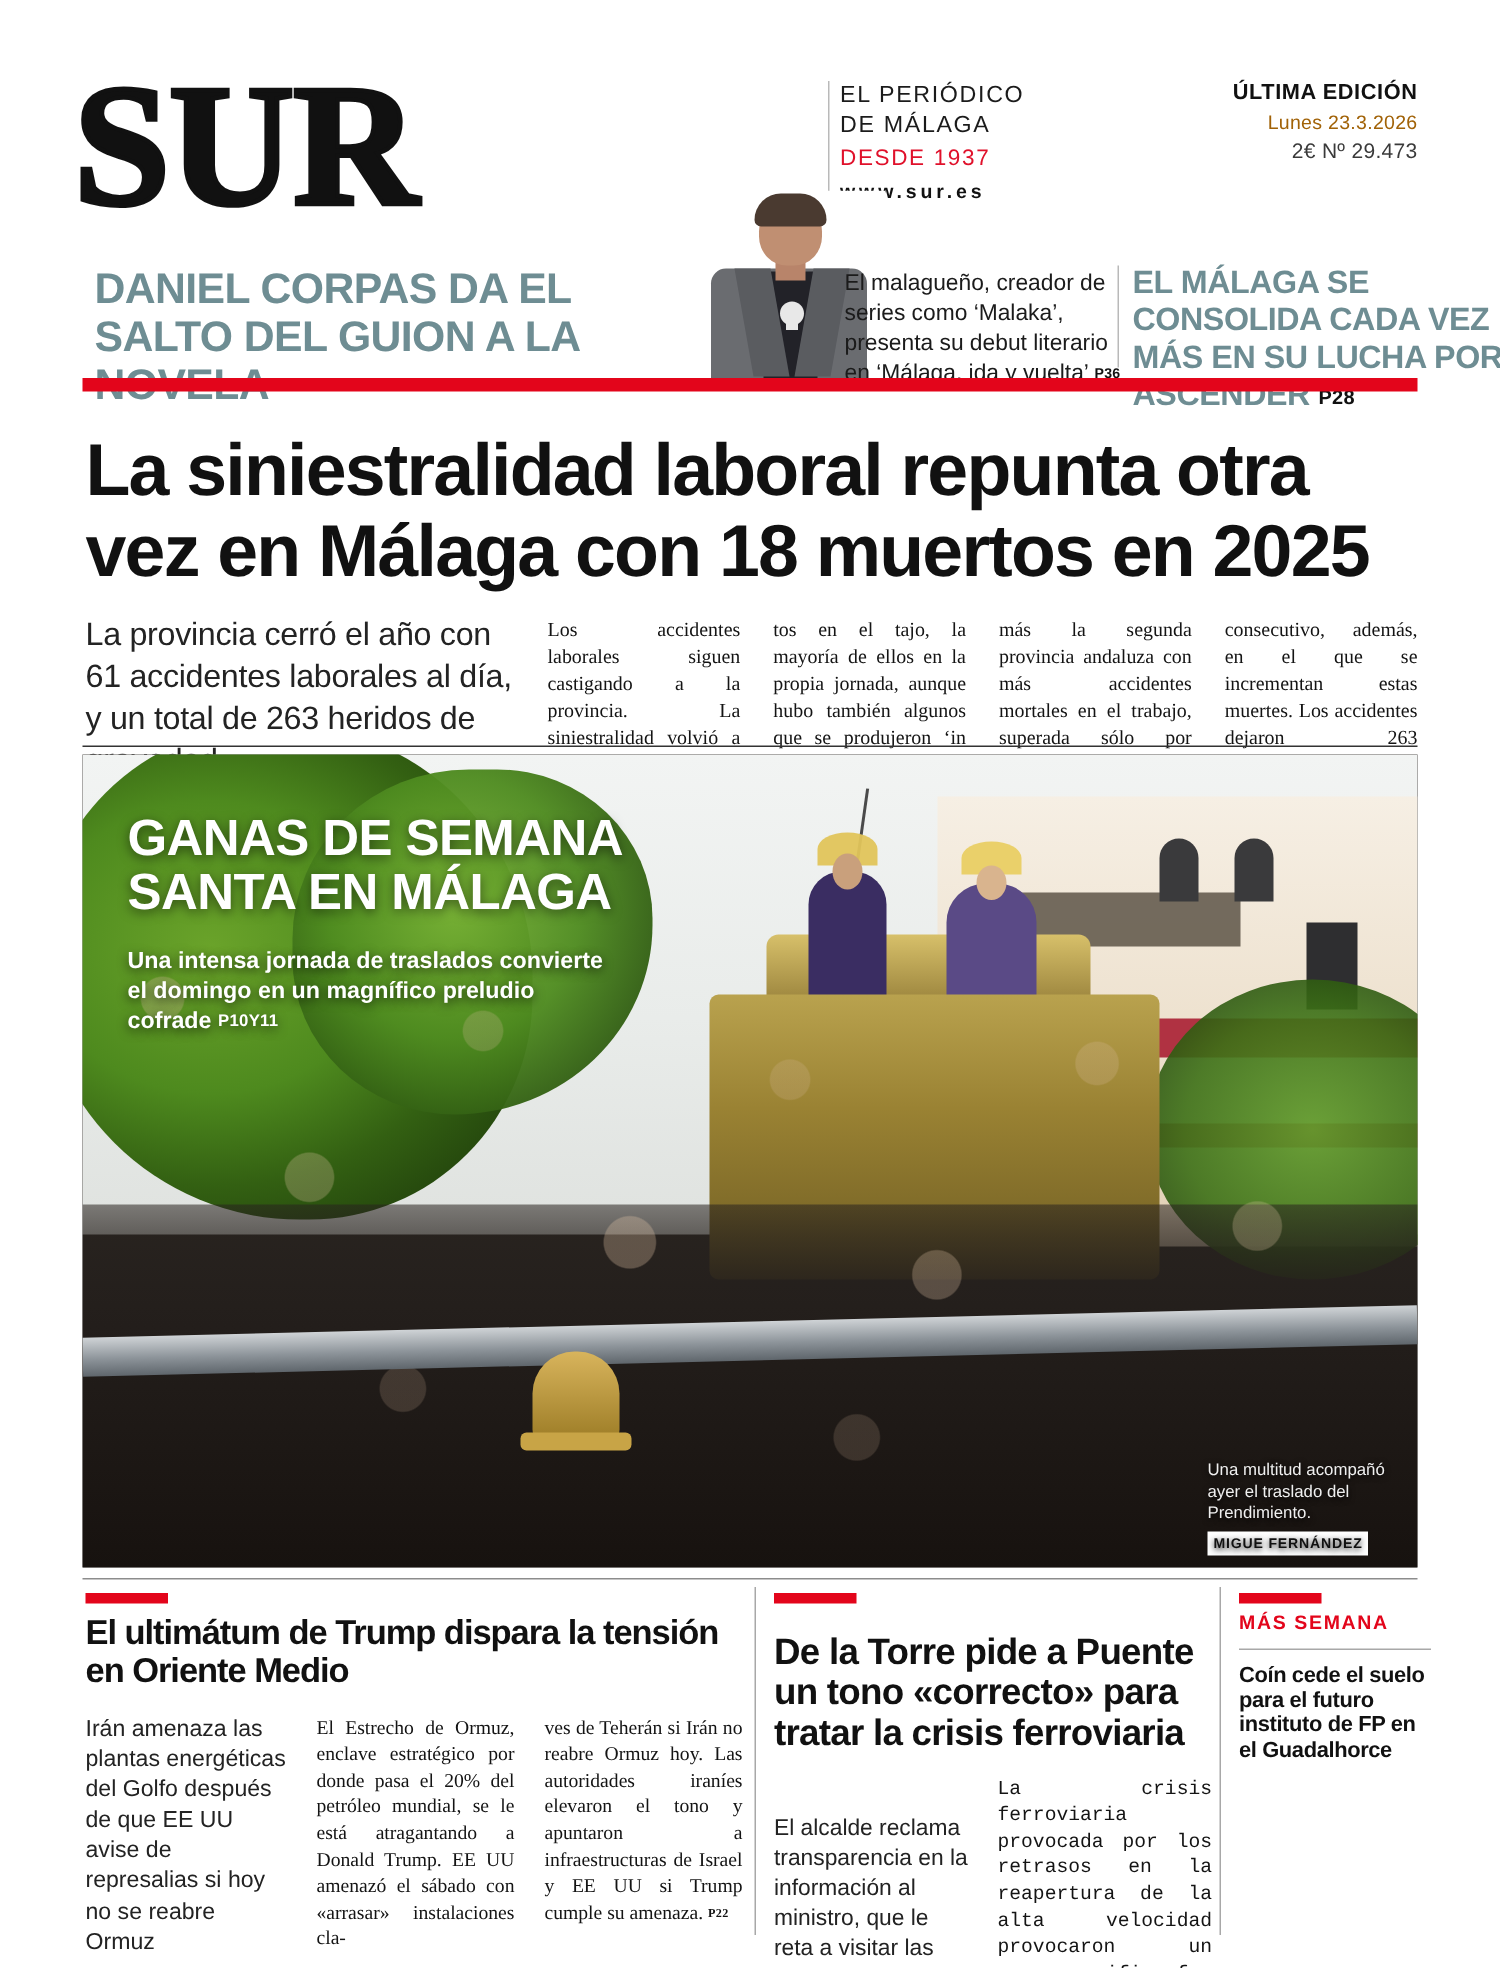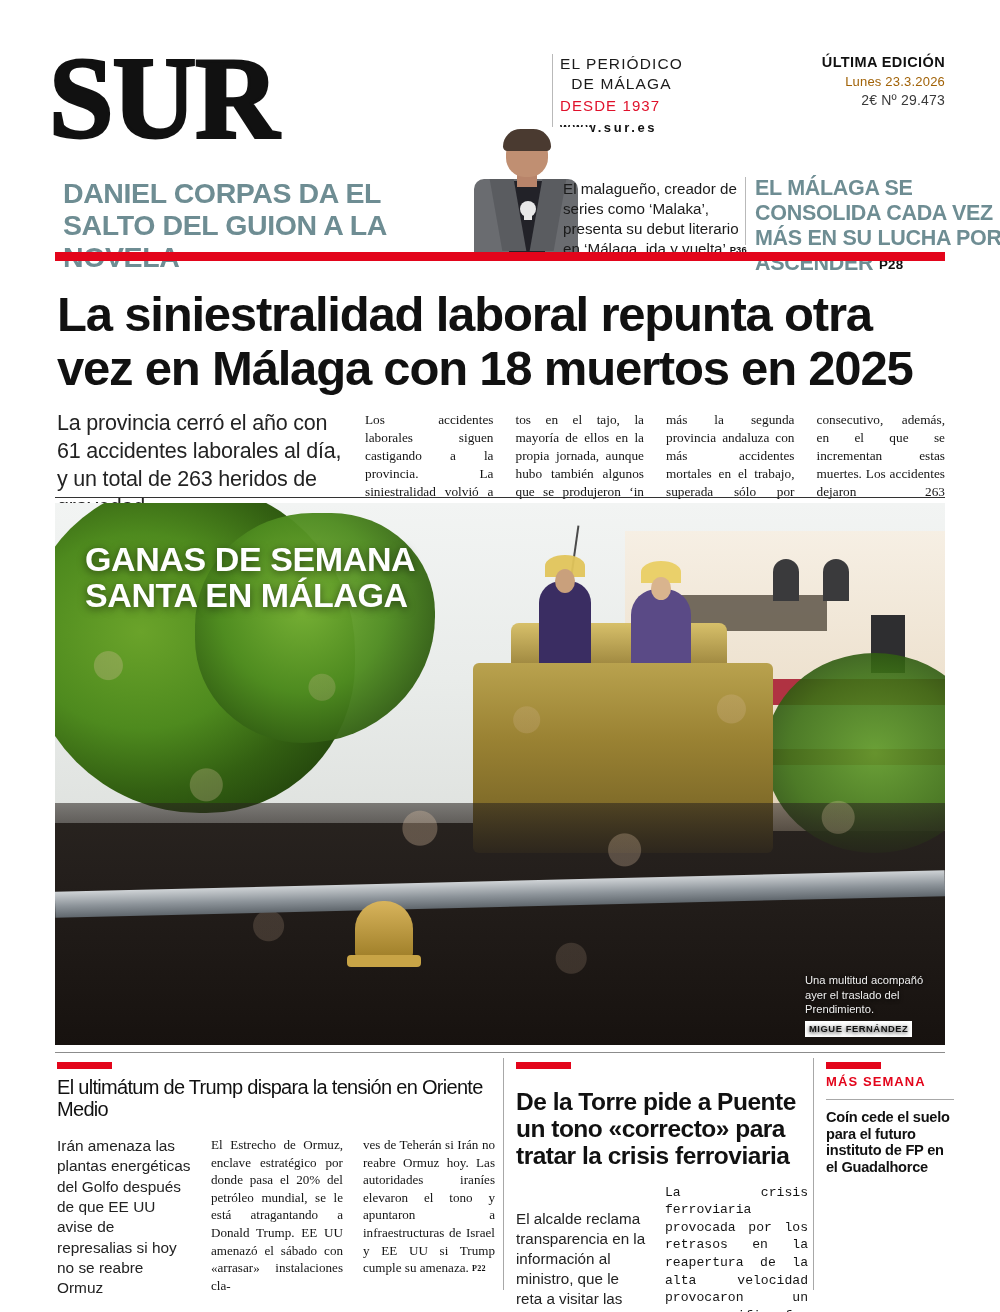--- a/index.html
+++ b/index.html
@@ -20,21 +20,21 @@
     font-size: 116px;
     letter-spacing: -1px;
     line-height: 0.98;
     color: #111;
     position: absolute; left: -6px; top: 10px;
     -webkit-text-stroke: 3px #111;
   }
   .mast-rule { position: absolute; left: 497px; top: 22px; width: 1px; height: 75px; background: #b9b9b9; }
   .mast-info { position: absolute; left: 505px; top: 22px; }
   .mast-info .l1, .mast-info .l2 {
-    font-size: 15.5px; letter-spacing: 1.1px; color: #1b1b1b; line-height: 1.32; font-weight: 400; text-align: center;
+    font-size: 15.5px; letter-spacing: 1.1px; color: #1b1b1b; line-height: 1.32; font-weight: 400;
   }
   .mast-info .l3 { font-size: 15px; letter-spacing: 1.1px; color: #e0112b; font-weight: 500; line-height: 1.5; }
   .mast-info .l4 { font-size: 13px; letter-spacing: 2.6px; color: #111; font-weight: 700; line-height: 1.7; }
 
   .edition { position: absolute; right: 0; top: 22px; text-align: right; }
   .edition .e1 { font-size: 14.5px; font-weight: 700; letter-spacing: .4px; color: #111; }
   .edition .e2 { font-size: 13px; color: #a16207; margin-top: 4px; letter-spacing: .2px; }
   .edition .e3 { font-size: 14px; color: #3a3a3a; margin-top: 3px; letter-spacing: .2px; }
 
   
@@ -179,21 +179,21 @@
 
   
   .bot-rule { position: absolute; left: 55px; top: 1052px; width: 890px; height: 1px; background: #8c8c8c; }
   .vdiv1 { position: absolute; left: 503px; top: 1058px; width: 1px; height: 232px; background: #a8a8a8; }
   .vdiv2 { position: absolute; left: 813px; top: 1058px; width: 1px; height: 232px; background: #a8a8a8; }
 
   .redtab { position: absolute; width: 55px; height: 7px; background: #e3051b; }
 
   .story1 { position: absolute; left: 57px; top: 1062px; width: 438px; }
   .story1 h2 {
-    margin-top: 14px; font-size: 20px; font-weight: 400; line-height: 1.10;
+    margin-top: 14px; font-size: 23px; font-weight: 700; line-height: 1.10;
     letter-spacing: -0.7px; color: #111;
   }
   .story1 .cols { display: flex; gap: 20px; margin-top: 16px; }
   .s1-lede { width: 137px; font-size: 15.4px; line-height: 1.32; color: #232323; }
   .s1-body {
     width: 135px; font-family: "Liberation Serif", serif;
     font-size: 13.1px; line-height: 1.345; color: #141414; text-align: justify;
   }
 
   .story2 { position: absolute; left: 516px; top: 1062px; width: 292px; }
@@ -304,20 +304,24 @@
     <div class="trono"></div>
     <div class="tree-l"></div>
     <div class="tree-l2"></div>
     <div class="crowd"></div>
     <div class="crowd-tex"></div>
     <div class="beam"></div>
     <div class="bell"></div>
     <div class="bell-lip"></div>
 
     <div class="photo-title">GANAS DE SEMANA SANTA EN MÁLAGA</div>
+    <div class="photo-kicker">
+      <span>Una intensa jornada de traslados convierte el domingo en un magnífico preludio cofrade</span>
+      <span class="pg">P10Y11</span>
+    </div>
     <div class="caption">
       <span>Una multitud acompañó ayer el traslado del Prendimiento.</span>
       <span class="credit">MIGUE FERNÁNDEZ</span>
     </div>
   </div>
 
   <div class="bot-rule"></div>
   <div class="vdiv1"></div>
   <div class="vdiv2"></div>
 

